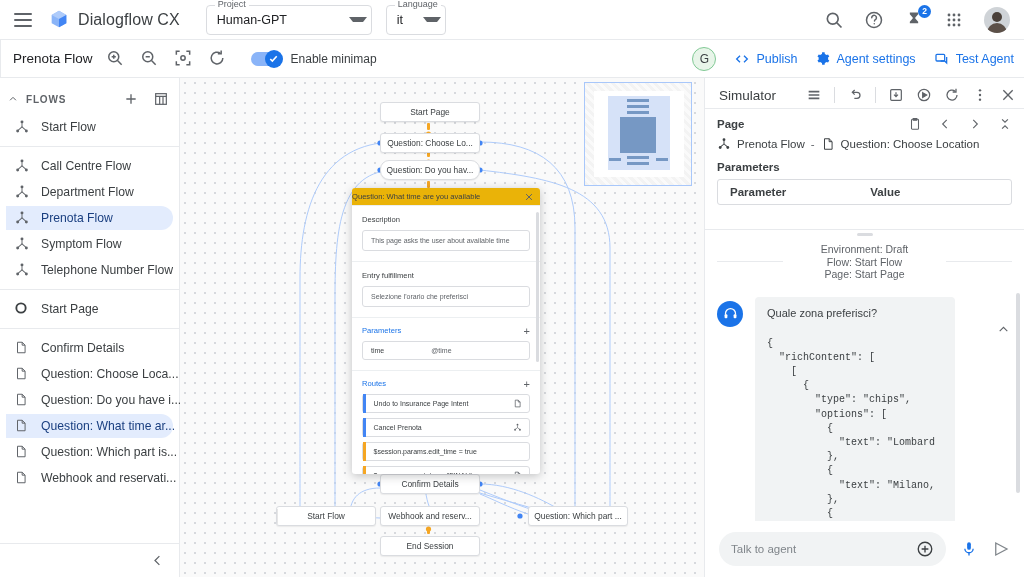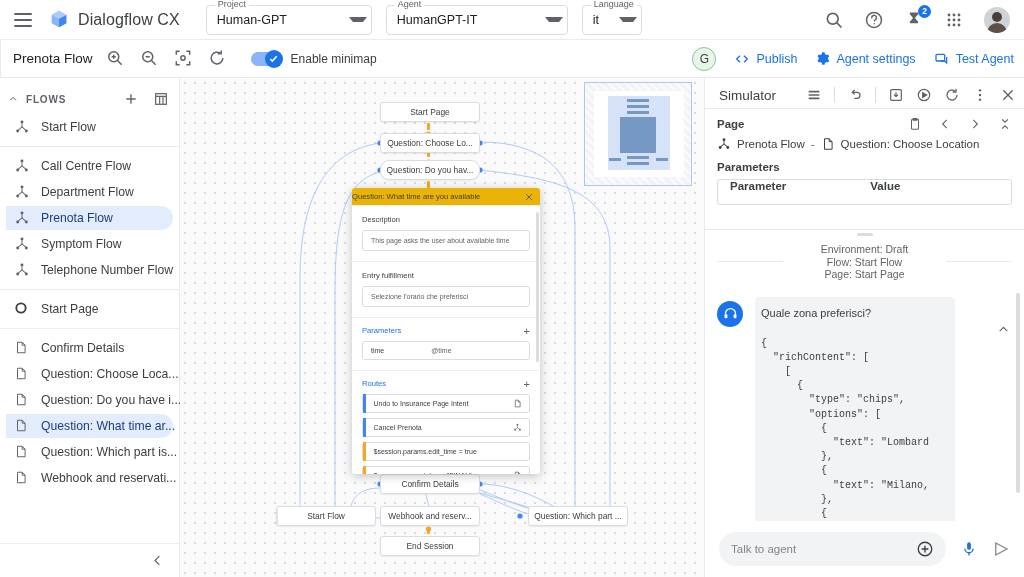--- a/index.html
+++ b/index.html
@@ -190,41 +190,41 @@
   .sim-body { border-top: 1px solid #e8eaed; padding: 8px 12px 16px; }
   .sim-row { display: flex; align-items: center; }
   .sim-lbl { font-size: 11.5px; font-weight: bold; color: #3c4043; }
   .sim-row .acts { margin-left: auto; display: flex; align-items: center; gap: 16px; color: #5f6368; }
   .sim-row .acts .ic { width: 14px; height: 14px; cursor: pointer; }
   .crumb { display: flex; align-items: center; margin-top: 6px; font-size: 11.5px; color: #3c4043; }
   .crumb .ic { width: 14px; height: 14px; color: #3c4043; margin-right: 6px; }
   .crumb .dash { margin: 0 6px; color: #5f6368; }
   .param-table {
     margin-top: 6px; border: 1px solid #dadce0; border-radius: 3px; height: 26px;
-    display: flex; padding: 0 12px; font-size: 11.5px; font-weight: bold; color: #3c4043;
+    display: flex; align-items: center; padding: 0 12px; font-size: 11.5px; font-weight: bold; color: #3c4043;
   }
   .param-table .pv { margin-left: 84px; }
   .sim-sep { border-top: 1px solid #e8eaed; margin-top: 8px; position: relative; height: 10px; }
   .grip { position: absolute; left: 50%; transform: translateX(-50%); top: 3px; width: 16px; height: 3px;
     background: #dadce0; border-radius: 2px; }
   .env-block { position: relative; text-align: center; font-size: 10.5px; color: #5f6368; line-height: 12.5px; padding: 4px 0 2px; }
   .env-block::before, .env-block::after {
     content: ""; position: absolute; top: 22px; width: 66px; height: 1px; background: #e8eaed;
   }
   .env-block::before { left: 12px; }
   .env-block::after { right: 12px; }
 
   .chat { flex: 1; position: relative; padding: 14px 12px 0; overflow: hidden; }
   .msg { display: flex; align-items: flex-start; }
   .bot-av {
     width: 26px; height: 26px; border-radius: 50%; background: #1a73e8; flex: none; margin-top: 4px;
     display: flex; align-items: center; justify-content: center; color: #fff;
   }
   .bubble {
-    margin-left: 12px; background: #f1f3f4; border-radius: 4px; padding: 10px 6px; width: 200px;
+    margin-left: 12px; background: #f1f3f4; border-radius: 4px; padding: 10px 12px; width: 200px;
   }
   .b-text { font-size: 11px; color: #3c4043; }
   .b-json {
     font-family: "Liberation Mono", monospace; font-size: 10px; color: #3c4043;
     white-space: pre; margin-top: 18px; line-height: 14.2px;
   }
   .b-collapse { position: absolute; right: 14px; top: 40px; color: #5f6368; width: 13px; height: 13px; cursor: pointer; }
   .chat-scroll { position: absolute; right: 4px; top: 10px; width: 4px; height: 200px; background: #dadce0; border-radius: 2px; cursor: pointer; }
 
   .composer { height: 56px; display: flex; align-items: center; padding: 0 14px; }
@@ -258,25 +258,20 @@
         <path d="M12 2 4 6.5v9L12 20l8-4.5v-9L12 2z" fill="#8ab4f8"></path>
         <path d="M12 2 4 6.5l8 4.5 8-4.5L12 2z" fill="#aecbfa"></path>
         <path d="M12 11v9l8-4.5v-9L12 11z" fill="#4285f4"></path>
       </svg>
     </div>
     <div class="brand-name">Dialogflow CX</div>
 
     <div class="selectbox" id="sel-project">
       <span class="lbl">Project</span>
       <span class="val">Human-GPT</span>
-      <span class="caret"></span>
-    </div>
-    <div class="selectbox" id="sel-agent">
-      <span class="lbl">Agent</span>
-      <span class="val">HumanGPT-IT</span>
       <span class="caret"></span>
     </div>
     <div class="selectbox" id="sel-lang">
       <span class="lbl">Language</span>
       <span class="val">it</span>
       <span class="caret"></span>
     </div>
 
     <div class="topicons">
       <div class="ticon">

